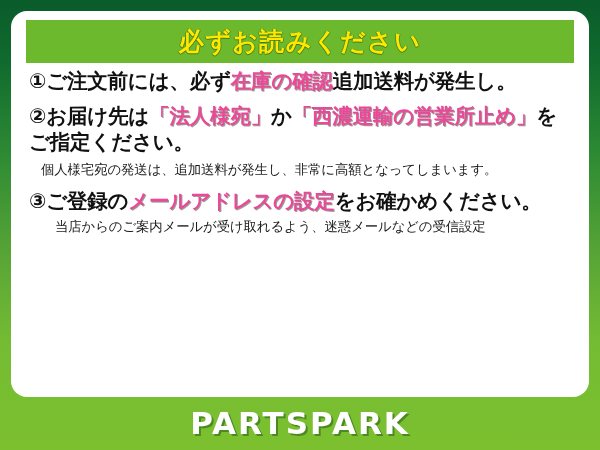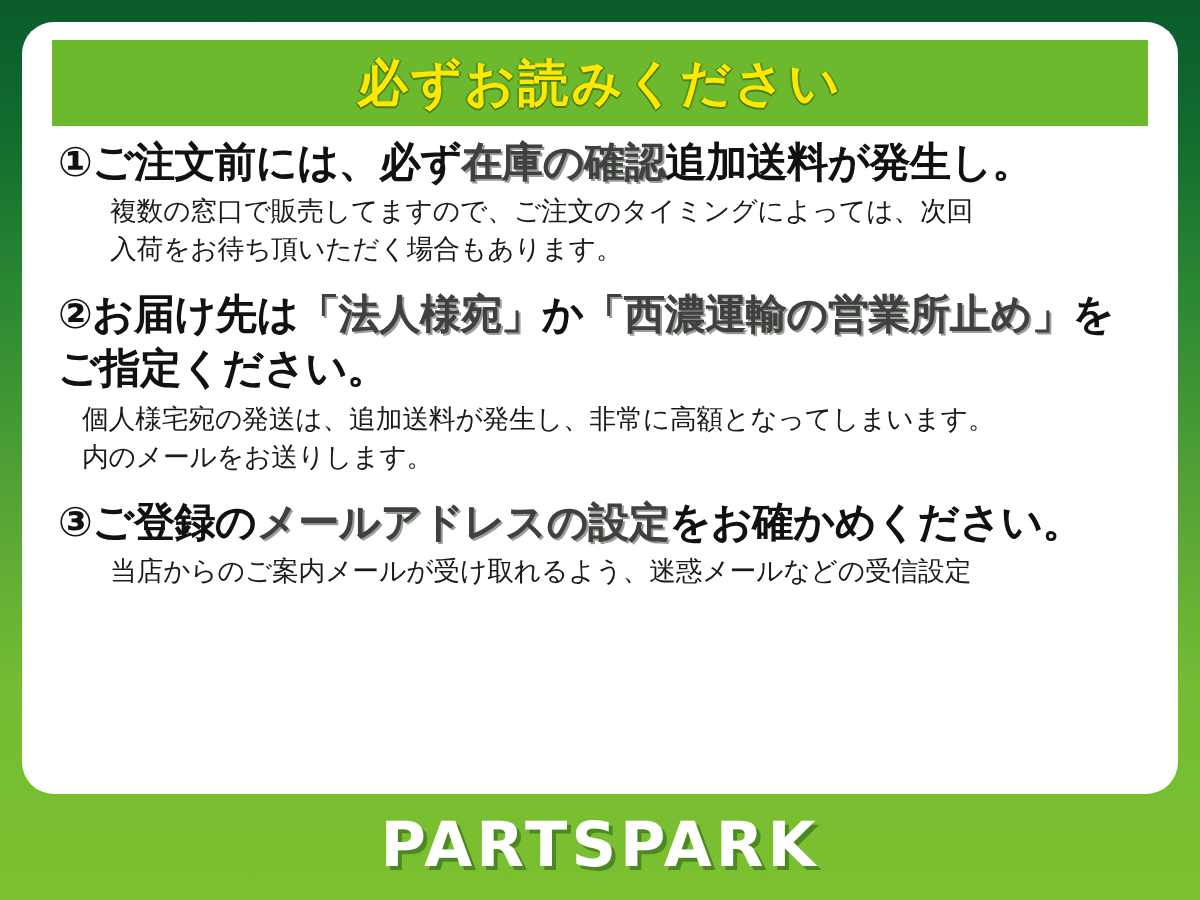--- a/index.html
+++ b/index.html
@@ -76,21 +76,21 @@
     font-weight: bold;
     color: #111111;
     line-height: 1.28;
     letter-spacing: -0.2px;
     white-space: nowrap;
   }
   .item-heading.wrap {
     white-space: normal;
   }
   .hl {
-    color: #404040;
+    color: #ec4899;
     text-shadow: 1px 1px 0 rgba(25,45,20,.45);
   }
   .item-body {
     font-size: 13.4px;
     color: #1a1a1a;
     line-height: 1.42;
     margin: 2px 0 0 26px;
     letter-spacing: -0.1px;
     white-space: nowrap;
   }
@@ -131,31 +131,26 @@
   <div id="panel">
 
     <div id="header-banner">
       <span id="header-title">必ずお読みください</span>
     </div>
 
     <div id="items">
 
       <div class="item" id="item-1">
         <div class="item-heading"><span>①</span><span>ご注文前には、必ず</span><span class="hl">在庫の確認</span><span>追加送料が発生し。</span></div>
-        <div class="item-body">
-          <div>複数の窓口で販売してますので、ご注文のタイミングによっては、次回</div>
-          <div>入荷をお待ち頂いただく場合もあります。</div>
-        </div>
       </div>
 
       <div class="item" id="item-2">
         <div class="item-heading wrap"><span>②</span><span>お届け先は</span><span class="hl">「法人様宛」</span><span>か</span><span class="hl">「西濃運輸の営業所止め」</span><span>をご指定ください。</span></div>
         <div class="item-body">
           <div>個人様宅宛の発送は、追加送料が発生し、非常に高額となってしまいます。</div>
-          <div>内のメールをお送りします。</div>
         </div>
       </div>
 
       <div class="item" id="item-3">
         <div class="item-heading"><span>③</span><span>ご登録の</span><span class="hl">メールアドレスの設定</span><span>をお確かめください。</span></div>
         <div class="item-body">
           <div>当店からのご案内メールが受け取れるよう、迷惑メールなどの受信設定</div>
         </div>
       </div>
 

